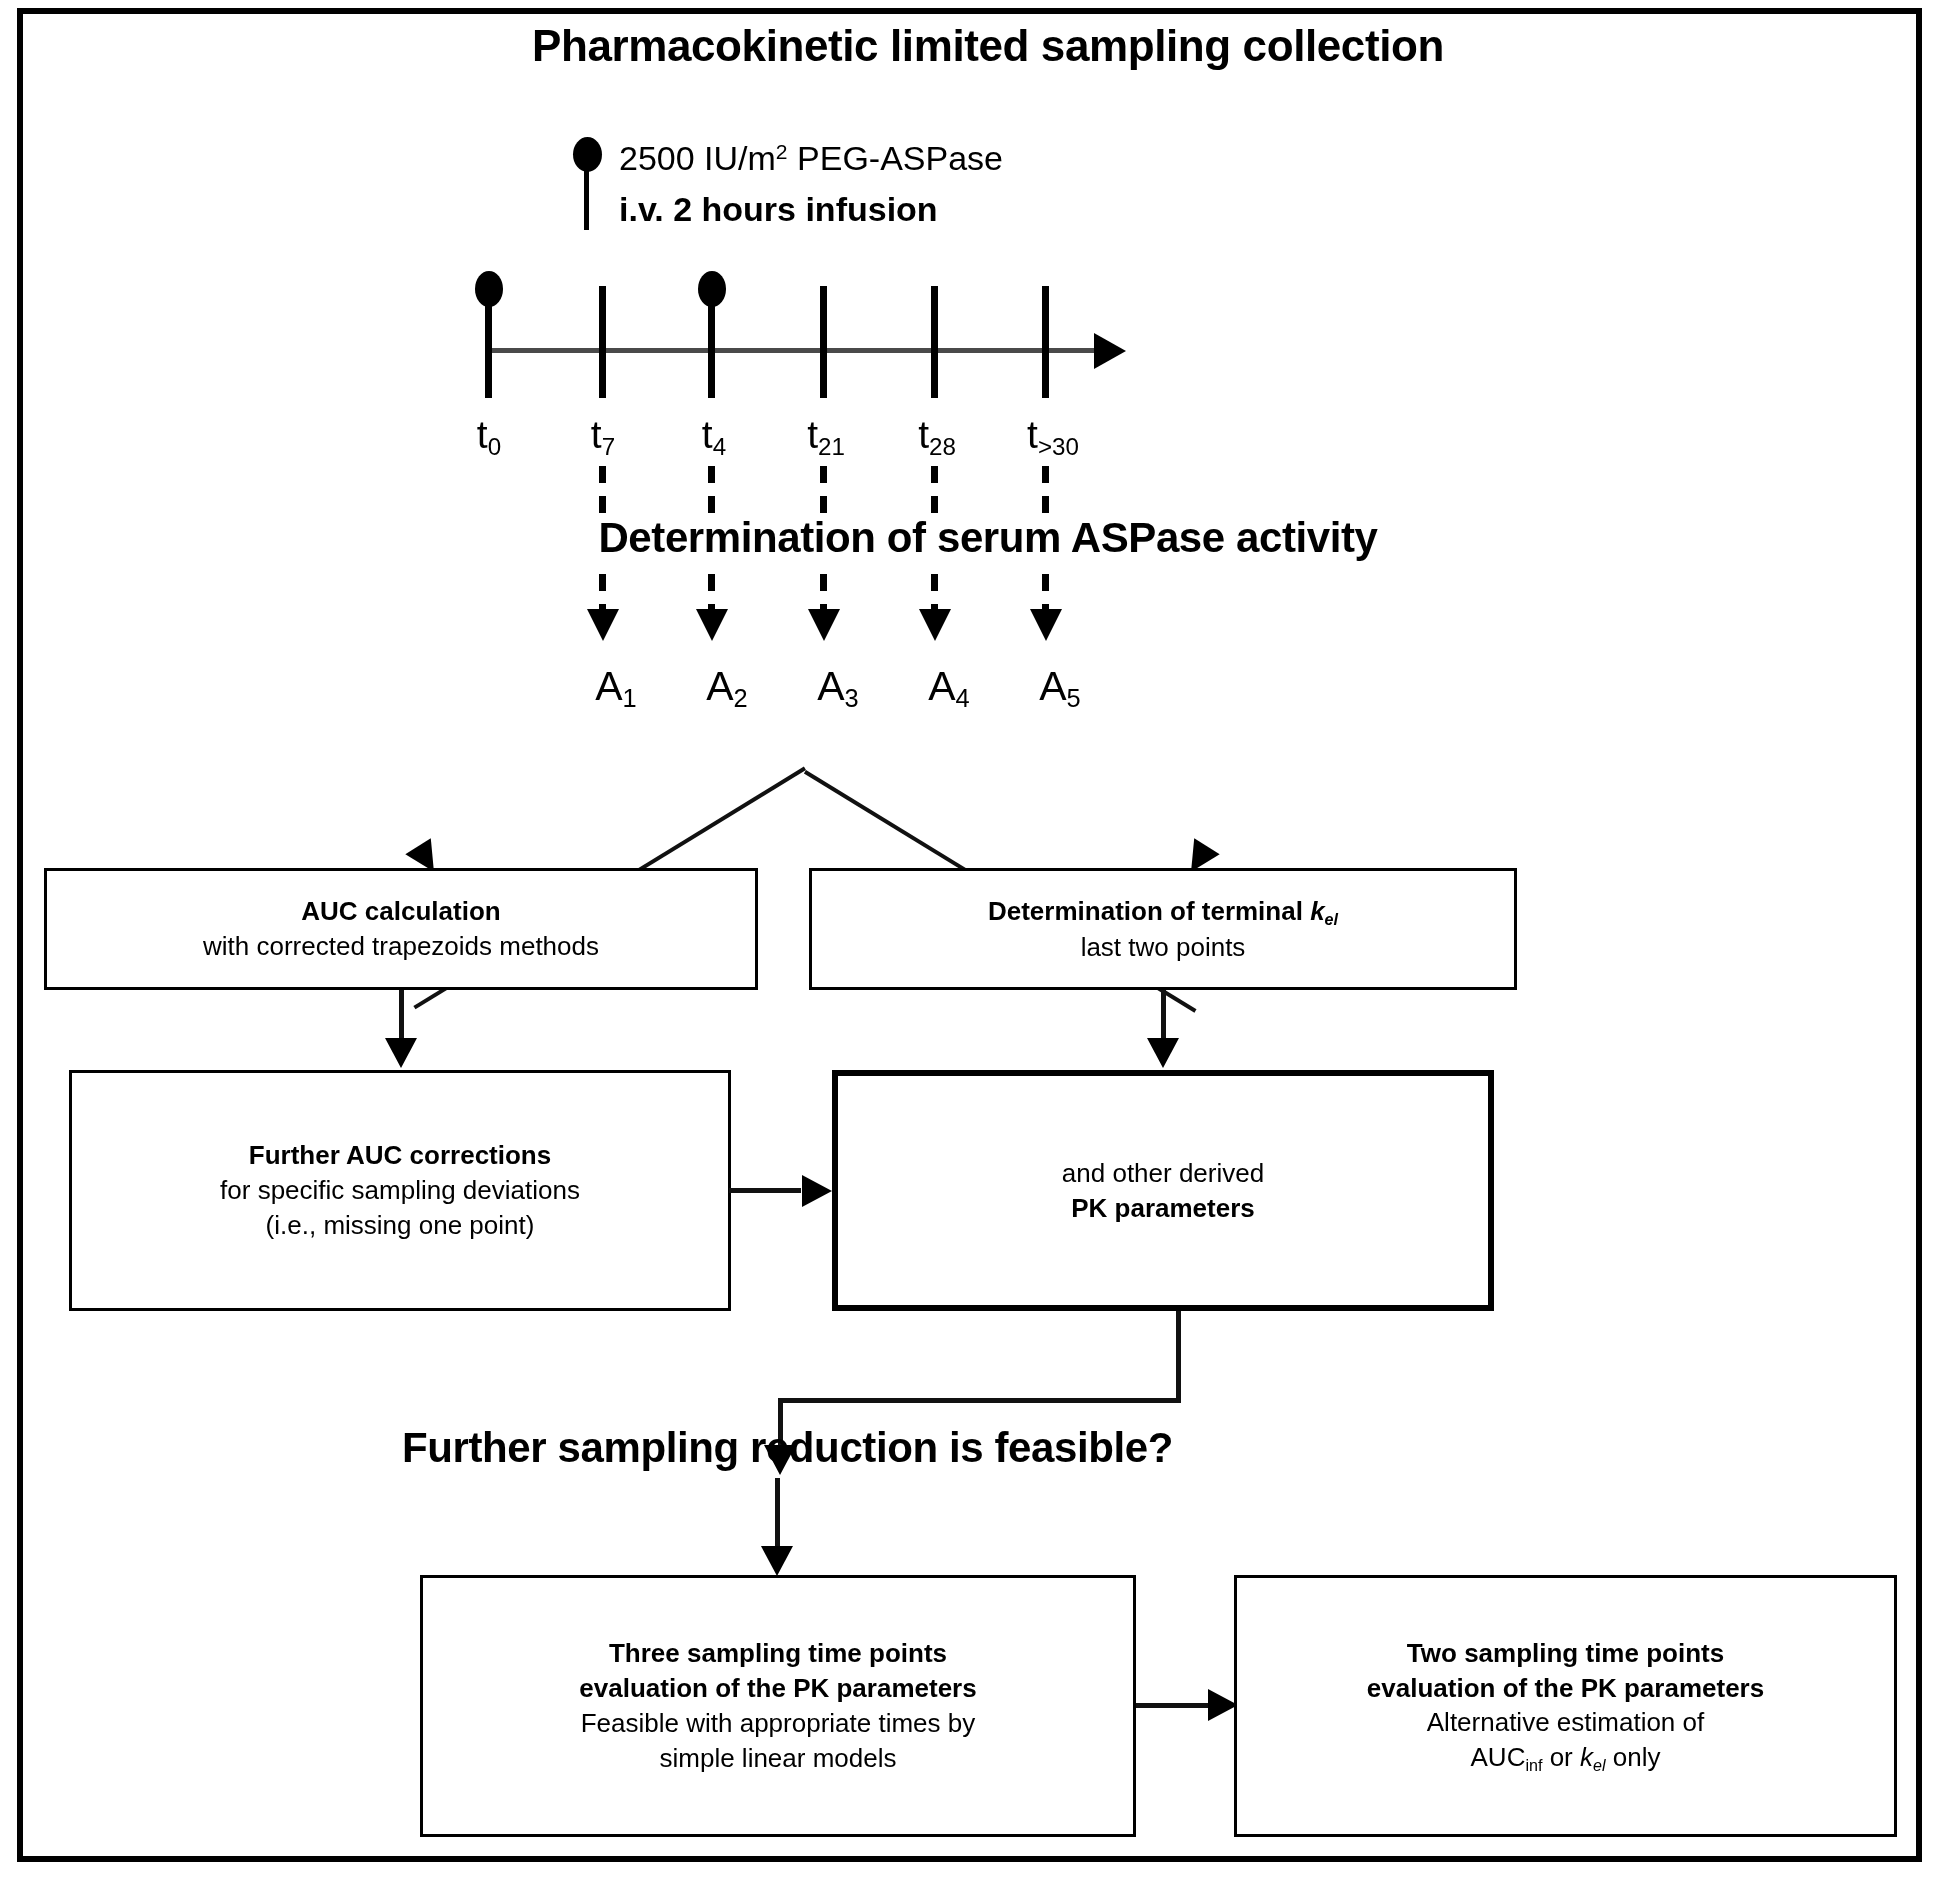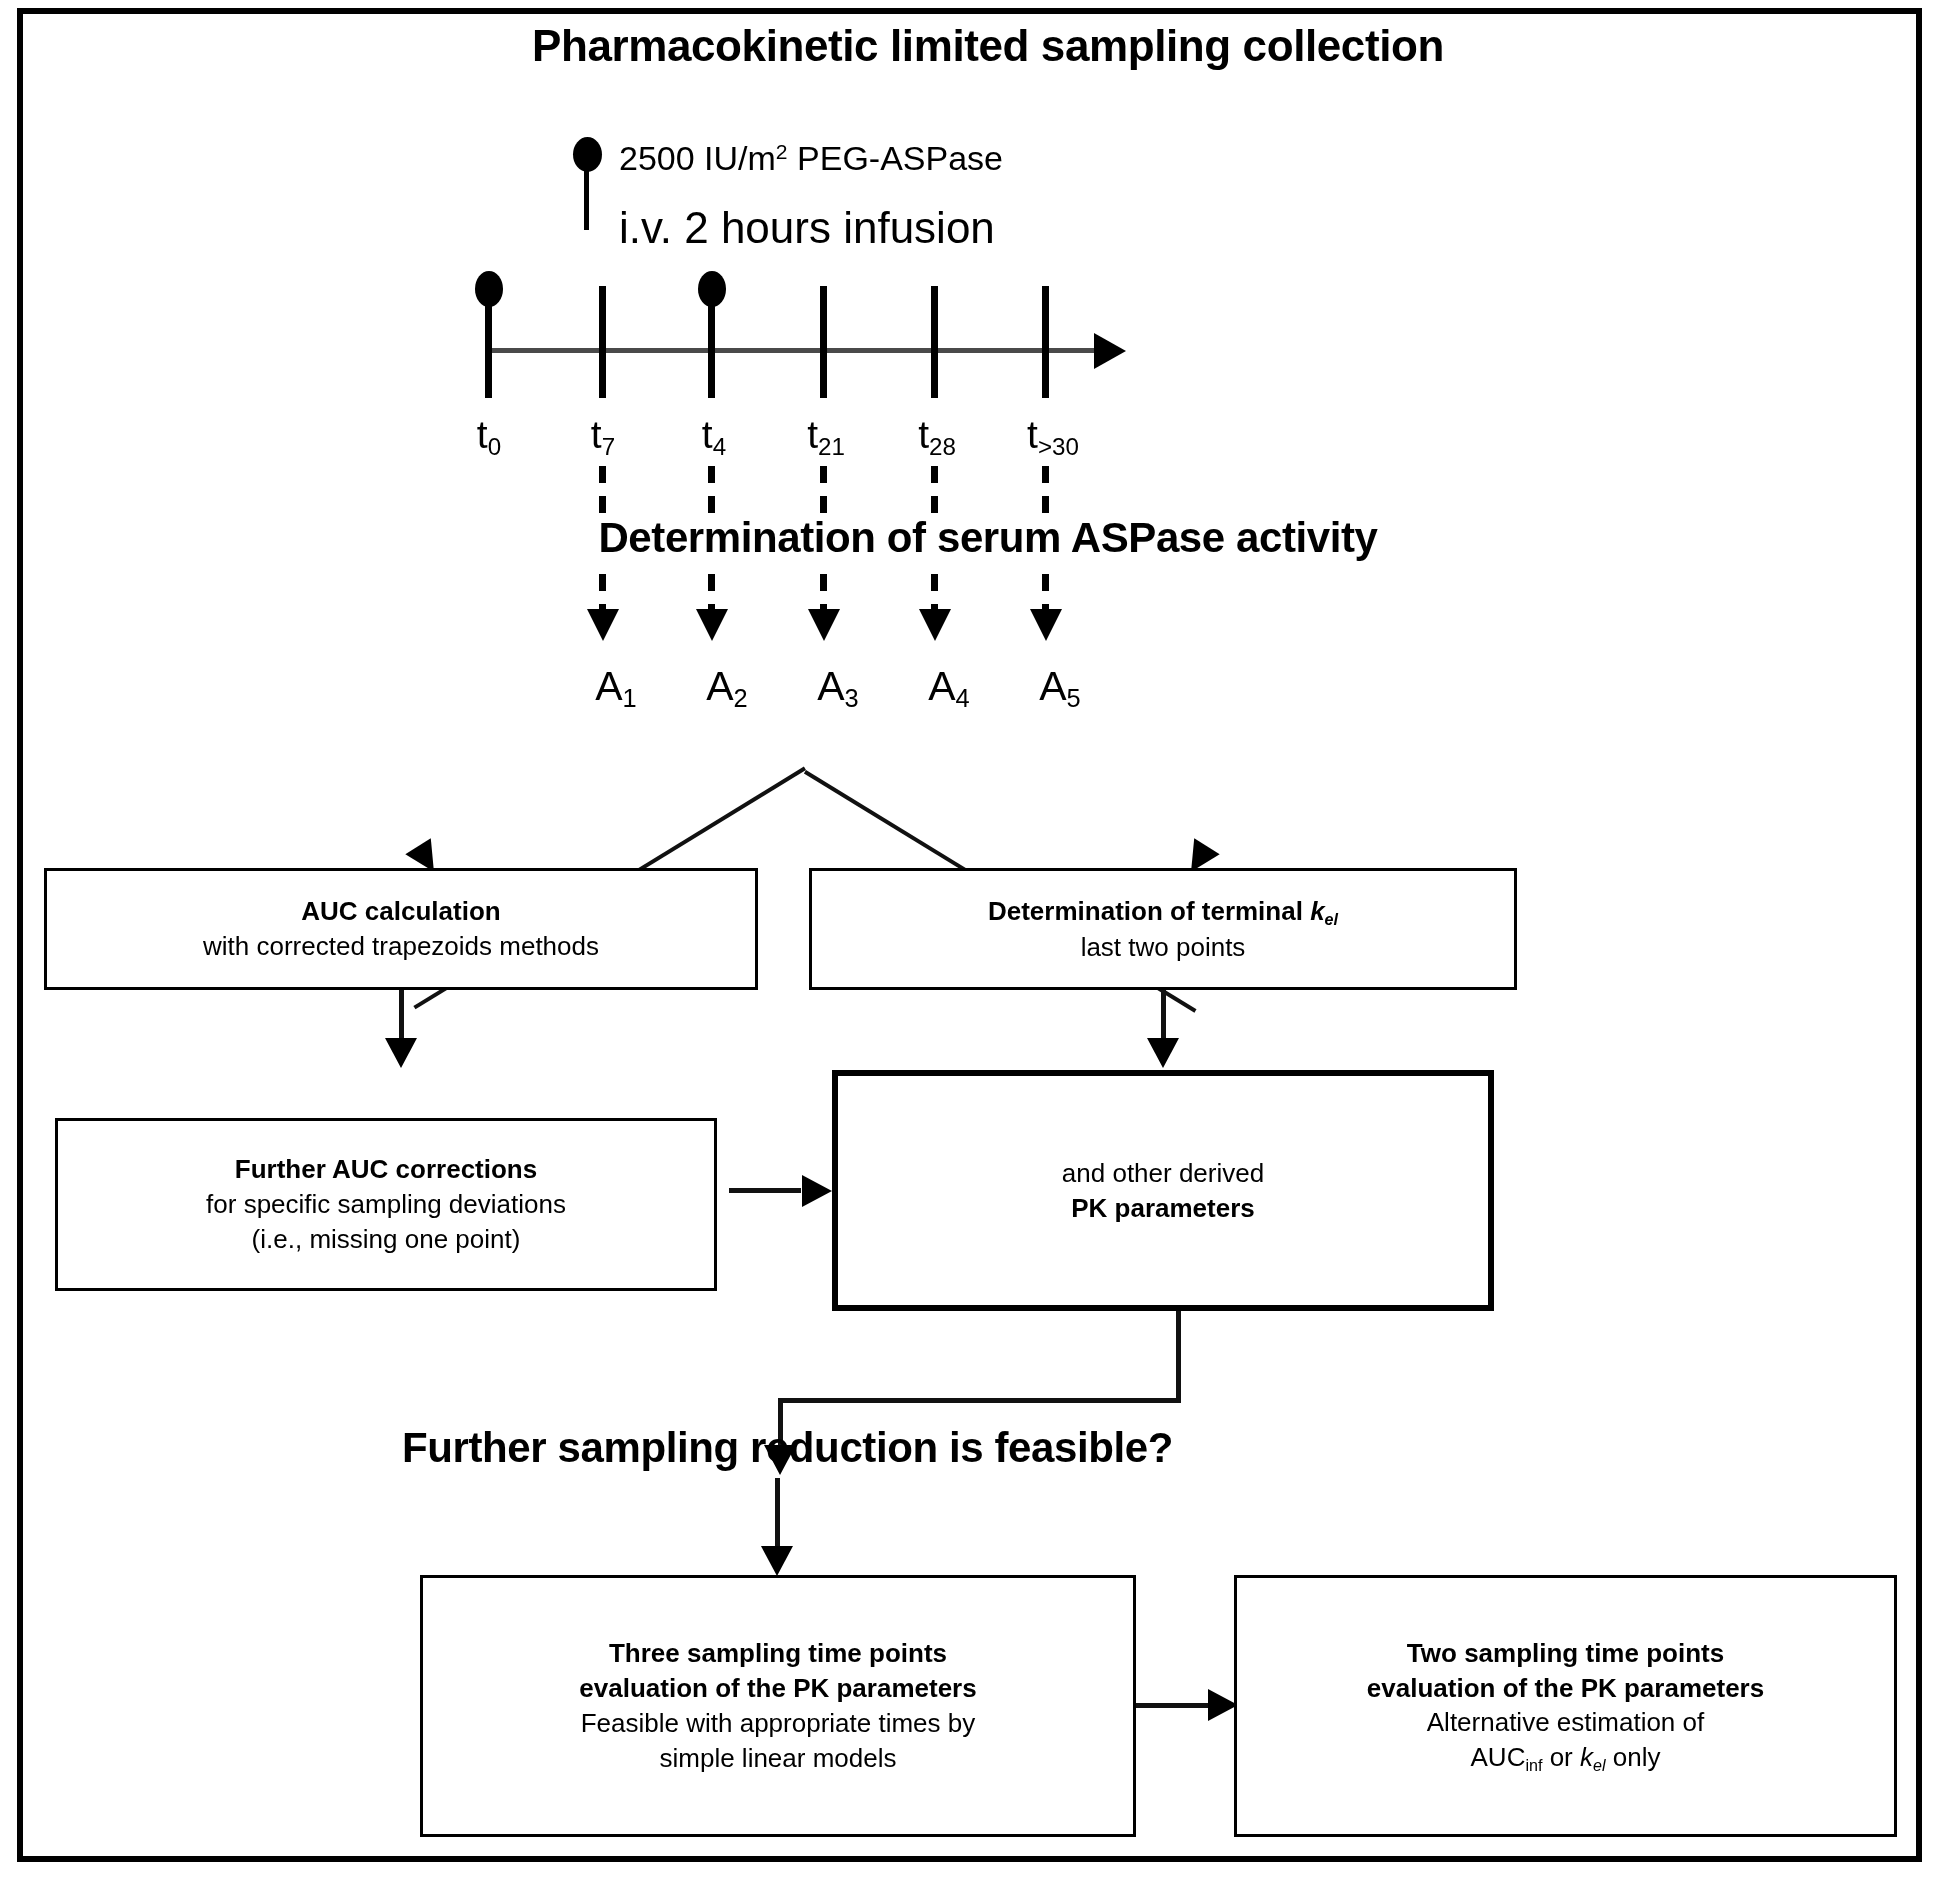--- a/index.html
+++ b/index.html
@@ -64,21 +64,21 @@
     border-radius: 50%;
   }
   .dose-stem {
     position: absolute;
     width: 5.3px;
     background: #000;
   }
   #legend-dot  { left: 573px; top: 137px; }
   #legend-stem { left: 584px; top: 162px; height: 68px; }
   #legend-line1 { left: 619px; top: 139px; font-size: 34px; }
-  #legend-line2 { left: 619px; top: 203px; font-size: 44px; }
+  #legend-line2 { left: 619px; top: 190px; font-size: 34px; font-weight: bold; }
 
   
   #tl-axis {
     position: absolute;
     left: 488px;
     top: 348px;
     width: 618px;
     height: 5.3px;
     background: #4a4a4a;
   }
@@ -187,21 +187,21 @@
   .box.thick { border-width: 6.8px; }
   .box .ln {
     font-size: 26px;
     line-height: 1.34;
     white-space: nowrap;
   }
   .box .ln.b { font-weight: bold; }
 
   #box-auc      { left: 44px;  top: 868px; width: 714px;  height: 122px; }
   #box-kel      { left: 809px;top: 868px; width: 708px;  height: 122px; }
-  #box-further  { left: 55px;  top: 1070px; width: 662px;  height: 173px; margin-top: 48px; }
+  #box-further  { left: 69px;  top: 1070px; width: 662px;  height: 241px; }
   #box-pk       { left: 832px;top: 1070px; width: 662px;  height: 241px; }
   #box-three    { left: 420px; top: 1575px; width: 716px;  height: 262px; text-align: center; }
   #box-two      { left: 1234px;top: 1575px; width: 663px;  height: 262px; }
 
   
   .conn-v {
     position: absolute;
     width: 4.5px;
     background: #111;
   }

